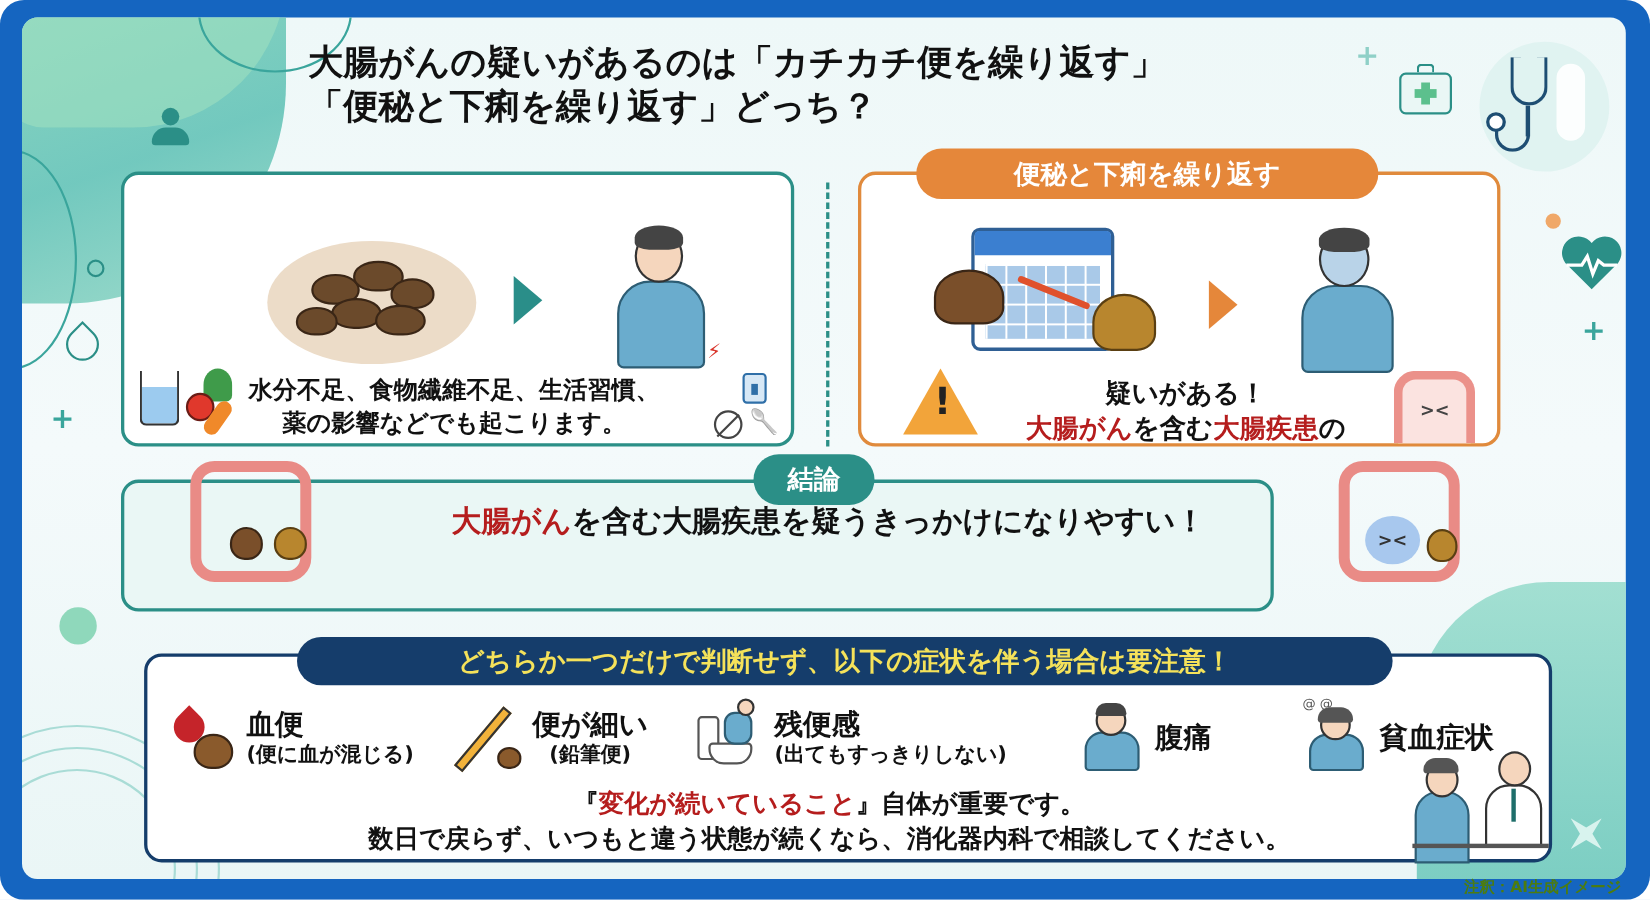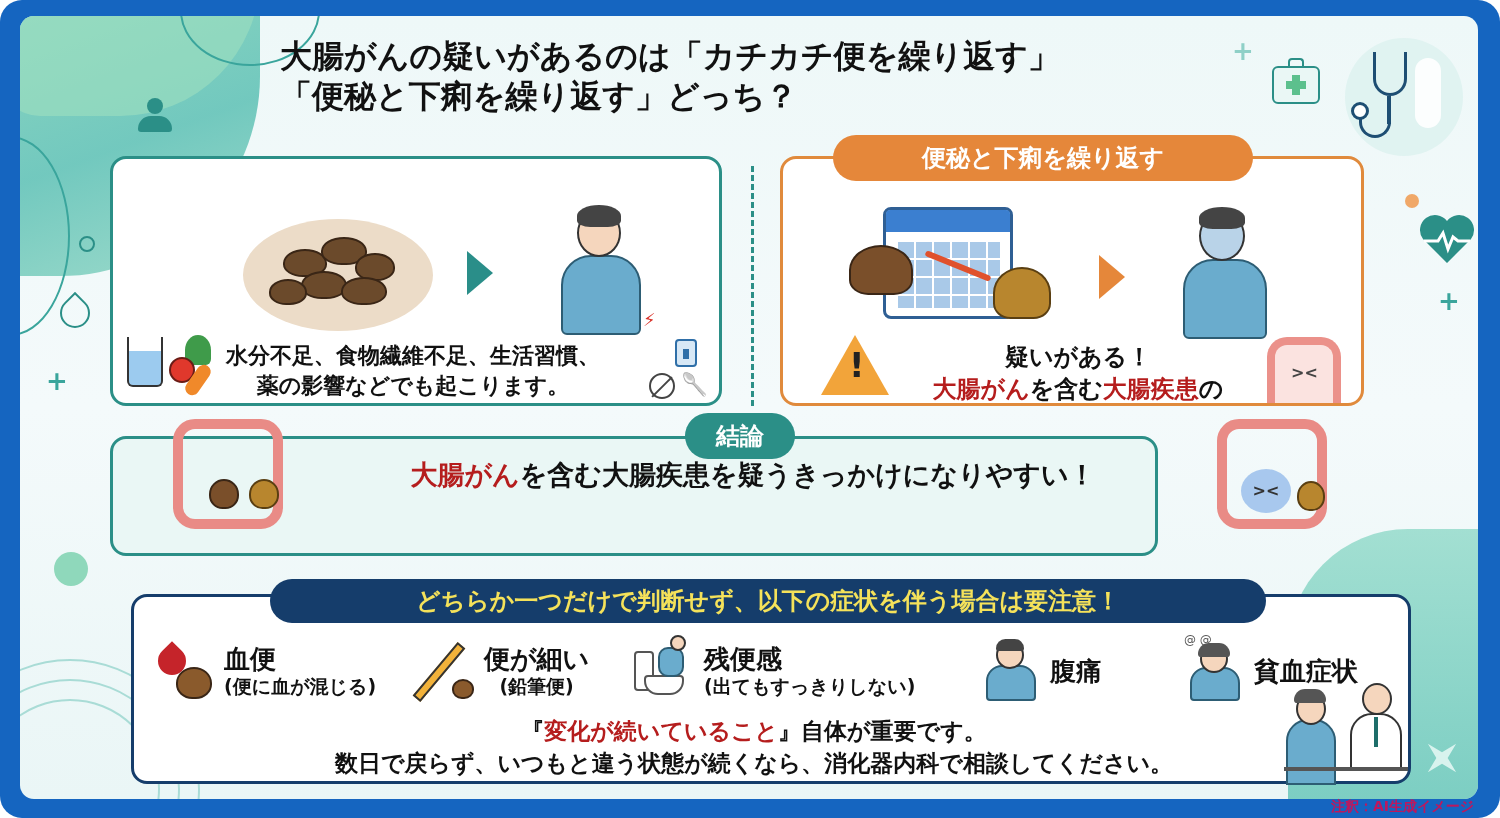--- a/index.html
+++ b/index.html
@@ -82,21 +82,21 @@
 
   .conclusion-panel { left: 90px; top: 420px; width: 1048px; height: 120px; border: 3px solid #2b8f87; background: #eaf7f5; }
   .warnings-panel { left: 90px; top: 578px; width: 1280px; height: 190px; border: 3px solid #153d6b; margin-left: 21px; }
 
   .symptom { position:absolute; display:flex; align-items:center; gap:10px; }
   .sym-icon { width: 60px; height: 60px; position: relative; flex-shrink: 0; }
   .sym-text { font-weight: bold; color: #111; }
   .sym-title { font-size: 26px; line-height: 30px; }
   .sym-sub { font-size: 19px; line-height: 24px; }
 
-  .footer-note { position: absolute; right: 26px; bottom: 2px; color: #be185d; font-size: 14px; font-weight: bold; }
+  .footer-note { position: absolute; right: 26px; bottom: 2px; color: #4d7c0f; font-size: 14px; font-weight: bold; }
 
   .drop { position:absolute; border-radius: 0 50% 50% 50%; transform: rotate(45deg); }
 </style>
 </head>
 <body>
 
 <div class="frame"></div>
 <div class="canvas">
 
   <div class="deco-wave-tl"></div>

